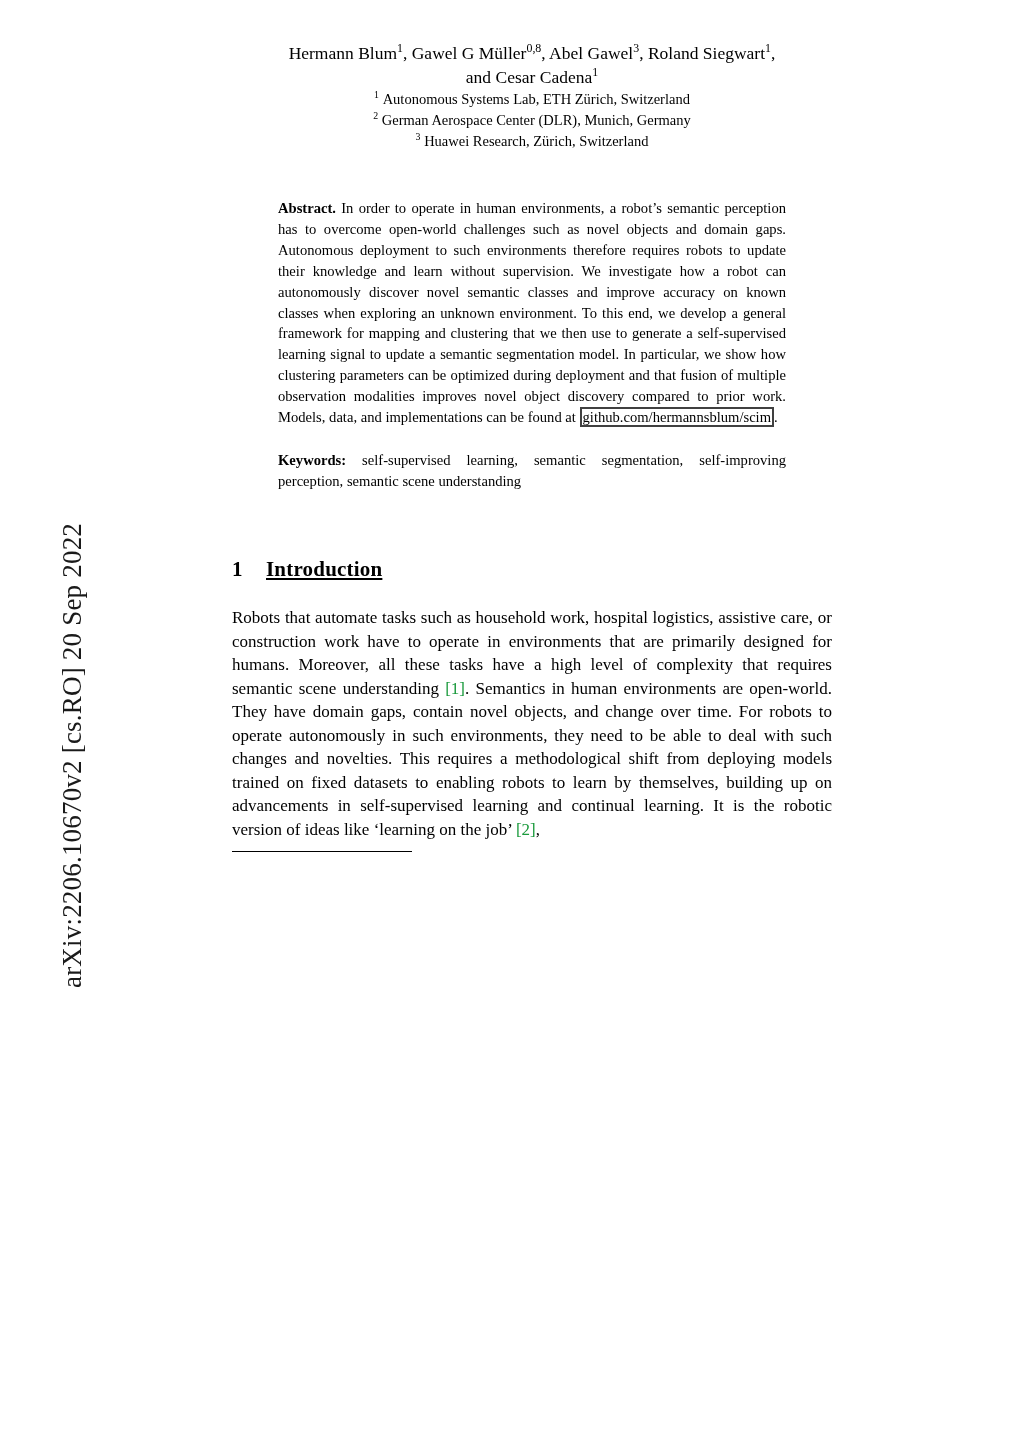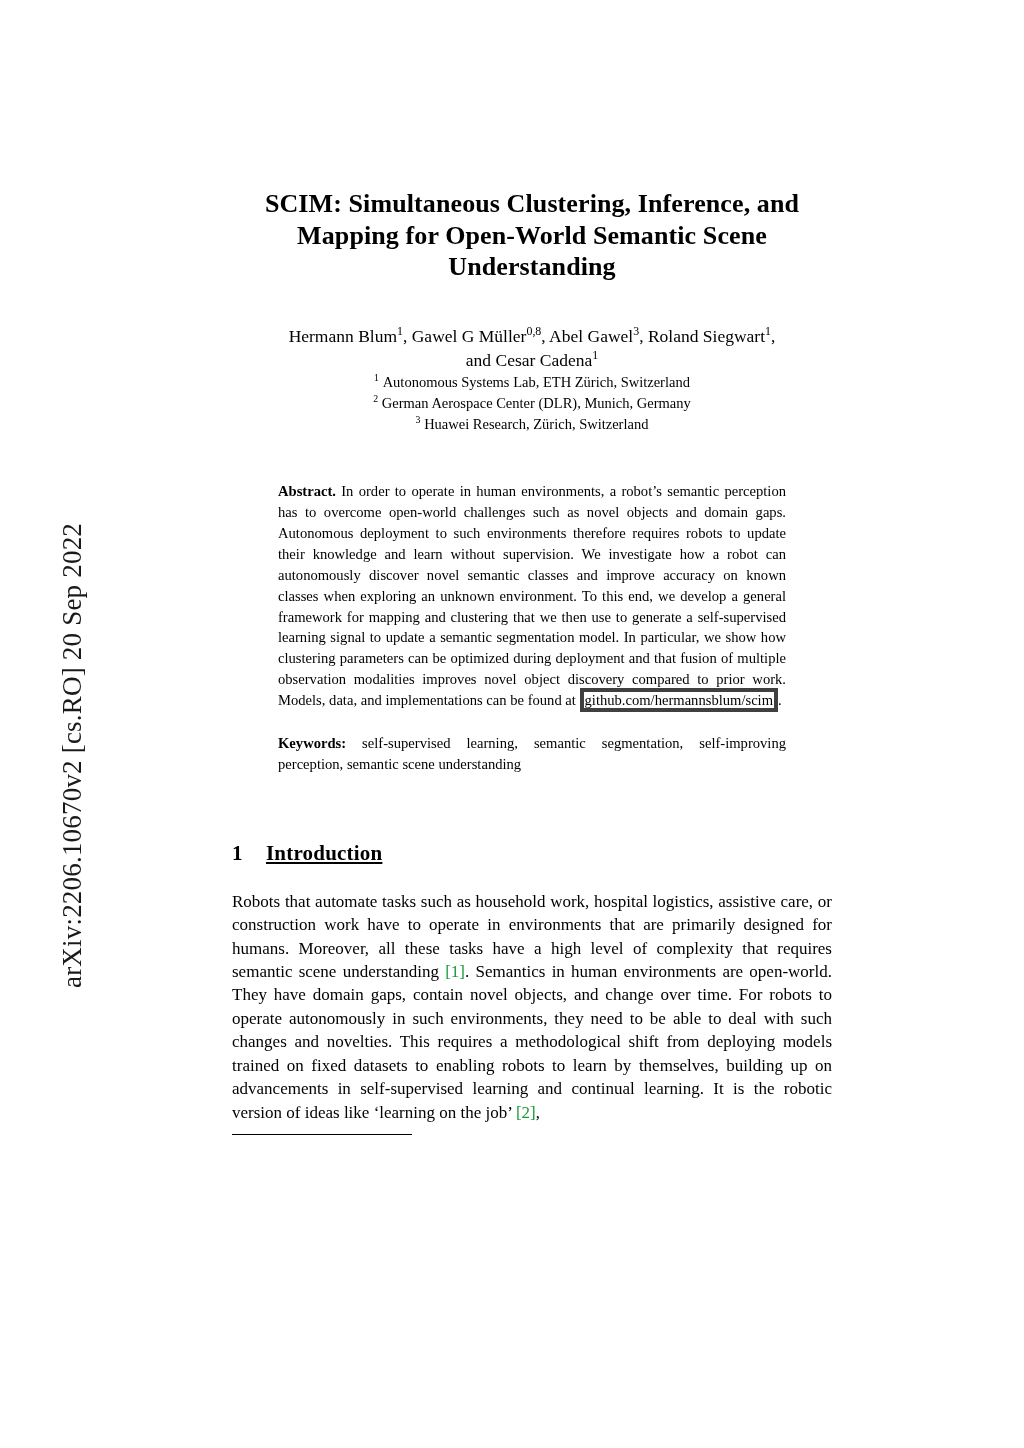--- a/index.html
+++ b/index.html
@@ -75,21 +75,21 @@
     margin: 46px 46px 0 46px;
     font-size: 14.6px;
     line-height: 1.43;
     text-align: justify;
   }
   .abstract-block .lead {
     font-weight: bold;
   }
 
   .link-box {
-    border: 4px solid #404040;
+    border: 2px solid #404040;
     padding: 0 1px;
     color: #000;
   }
 
   .keywords {
     margin: 22px 46px 0 46px;
     font-size: 14.6px;
     line-height: 1.43;
     text-align: justify;
   }
@@ -136,25 +136,20 @@
 </style>
 </head>
 <body>
 
 <div class="page">
 
   <div class="arxiv-stamp">arXiv:2206.10670v2  [cs.RO]  20 Sep 2022</div>
 
   <div class="content">
 
-    <div class="title">
-      <span>SCIM: Simultaneous Clustering, Inference, and</span><br>
-      <span>Mapping for Open-World Semantic Scene</span><br>
-      <span>Understanding</span>
-    </div>
 
     <div class="authors">
       <span>Hermann Blum</span><sup>1</sup><span>, Gawel G Müller</span><sup>0,8</sup><span>, Abel Gawel</span><sup>3</sup><span>, Roland Siegwart</span><sup>1</sup><span>,</span><br>
       <span>and Cesar Cadena</span><sup>1</sup>
     </div>
 
     <div class="affiliations">
       <span class="aff-line"><sup>1</sup>&nbsp;<span>Autonomous Systems Lab, ETH Zürich, Switzerland</span></span>
       <span class="aff-line"><sup>2</sup>&nbsp;<span>German Aerospace Center (DLR), Munich, Germany</span></span>
       <span class="aff-line"><sup>3</sup>&nbsp;<span>Huawei Research, Zürich, Switzerland</span></span>

